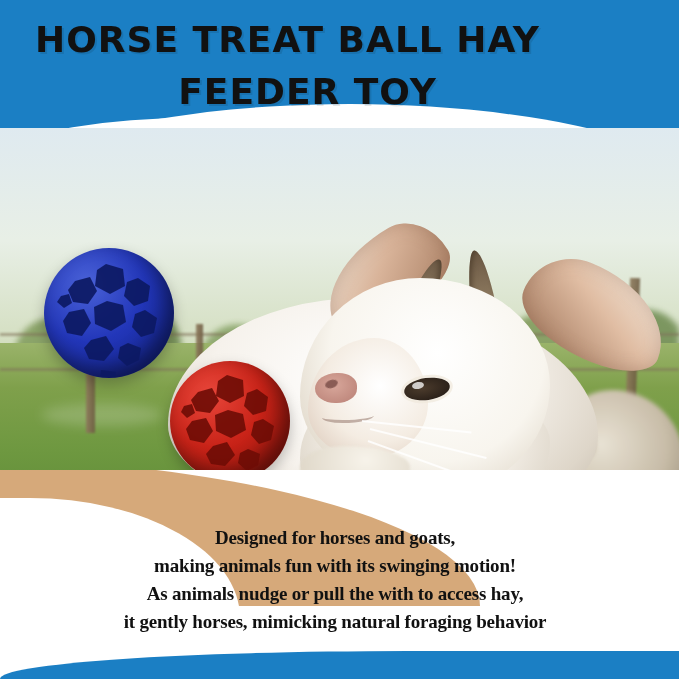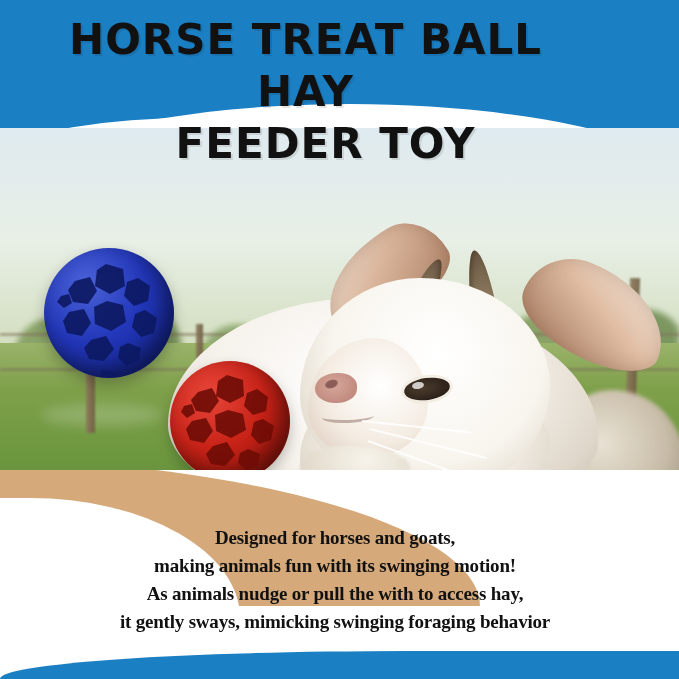--- a/index.html
+++ b/index.html
@@ -49,27 +49,26 @@
   }
   .headline {
     position: absolute;
     left: 0;
     top: 14px;
     width: 575px;
     text-align: center;
     color: #111111;
     font-family: "DejaVu Sans", sans-serif;
     font-weight: bold;
-    font-size: 42px;
+    font-size: 36px;
     line-height: 52px;
     letter-spacing: 1px;
     text-transform: uppercase;
     z-index: 4;
     text-shadow: 2px 2px 0 rgba(0,0,0,0.10);
-    padding-left: 18px;
   }
   .headline .l1 { display: block; }
   .headline .l2 { display: block; margin-left: 40px; }
 
   
   .photo {
     position: absolute;
     left: 0;
     top: 128px;
     width: 679px;
@@ -393,17 +392,17 @@
   </div>
 
   <div class="bottom">
     <div class="tan-sweep"></div>
     <div class="tan-sweep2"></div>
     <div class="blue-strip"></div>
     <div class="caption">
       <span>Designed for horses and goats,</span>
       <span>making animals fun with its swinging motion!</span>
       <span>As animals nudge or pull the with to access hay,</span>
-      <span>it gently sways, mimicking swinging foraging behavior</span>
+      <span>it gently horses, mimicking natural foraging behavior</span>
     </div>
   </div>
 
 </div>
 
 </body></html>

